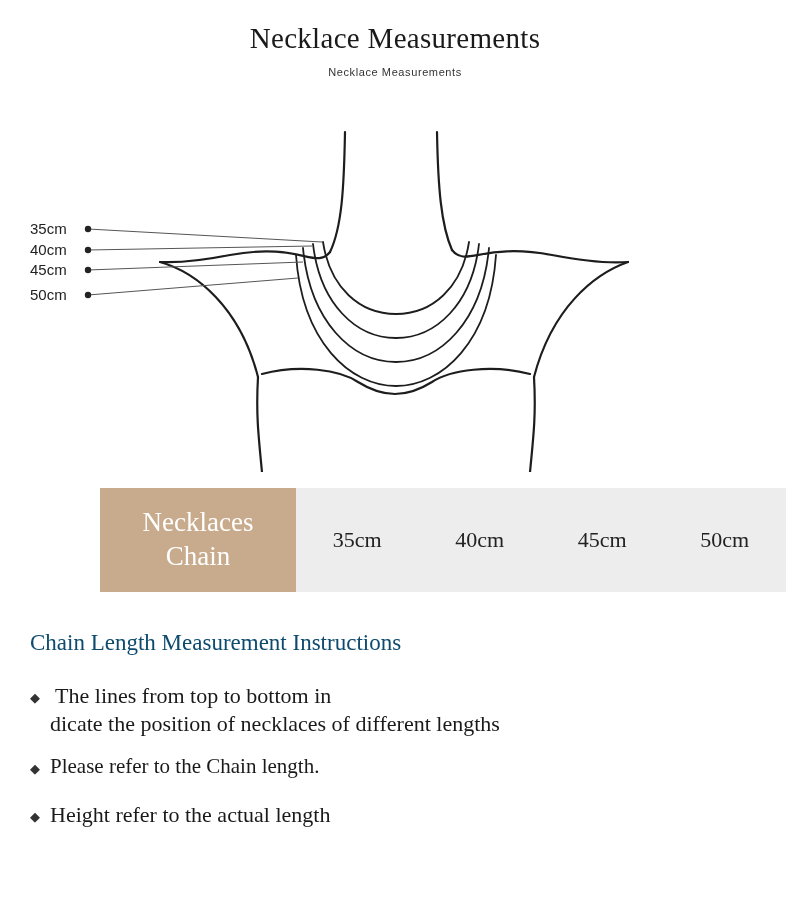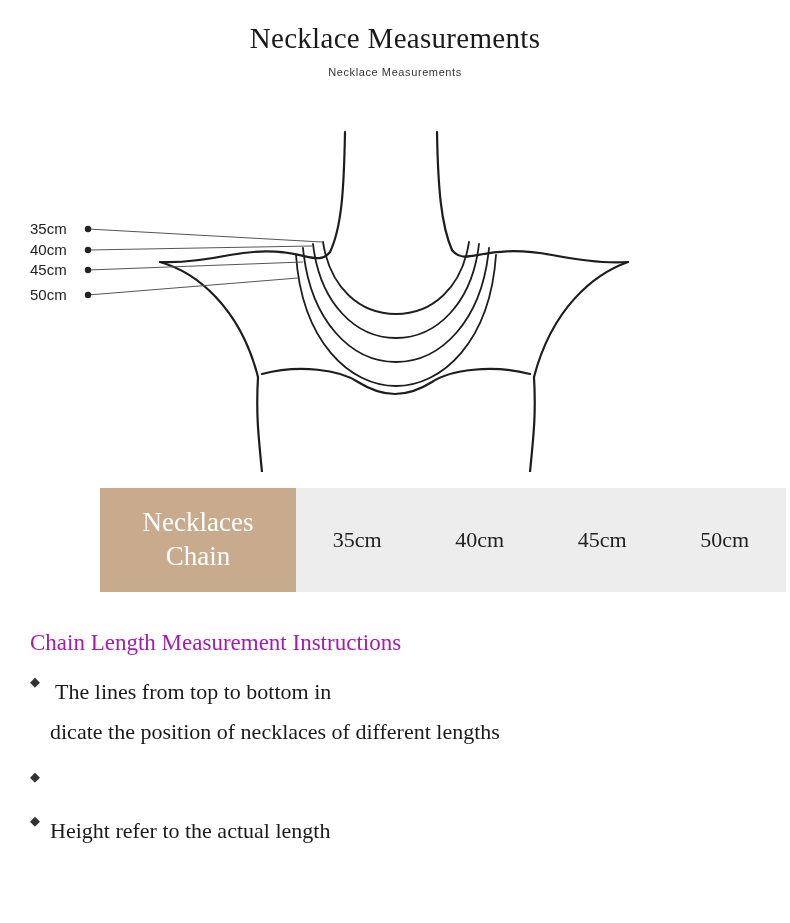--- a/index.html
+++ b/index.html
@@ -95,43 +95,43 @@
   
   .instructions {
     position: absolute;
     top: 630px;
     left: 30px;
     width: 740px;
   }
   .instr-title {
     font-family: "Liberation Serif", serif;
     font-size: 23px;
-    color: #a21caf;
-    margin-bottom: 10px;
+    color: #0c4a6e;
+    margin-bottom: 26px;
   }
   .instr-item {
     display: flex;
     align-items: flex-start;
     margin-bottom: 16px;
   }
   .bullet {
     flex: 0 0 auto;
     font-size: 13px;
     line-height: 1;
     color: #333333;
     margin-top: 9px;
     margin-right: 10px;
   }
   .instr-lines {
     font-family: "Liberation Serif", serif;
     font-size: 21px;
     line-height: 1.25;
     color: #1a1a1a;
   }
-  .instr-lines div { white-space: pre; margin-top: 12px; }
+  .instr-lines div { white-space: pre; }
   .instr-item.first .instr-lines { font-size: 22px; }
   .instr-item.last { margin-top: 22px; }
   .instr-item.last .instr-lines { font-size: 22px; }
 </style>
 </head>
 <body>
 
 <div class="title">Necklace Measurements</div>
 <div class="subtitle">Necklace Measurements</div>
 
@@ -202,20 +202,21 @@
     <span class="bullet">◆</span>
     <div class="instr-lines">
       <div> The lines from top to bottom in</div>
       <div>dicate the position of necklaces of different lengths</div>
     </div>
   </div>
 
   <div class="instr-item">
     <span class="bullet">◆</span>
     <div class="instr-lines">
+      <div>Please refer to the Chain length.</div>
     </div>
   </div>
 
   <div class="instr-item last">
     <span class="bullet">◆</span>
     <div class="instr-lines">
       <div>Height refer to the actual length</div>
     </div>
   </div>
 </div>

